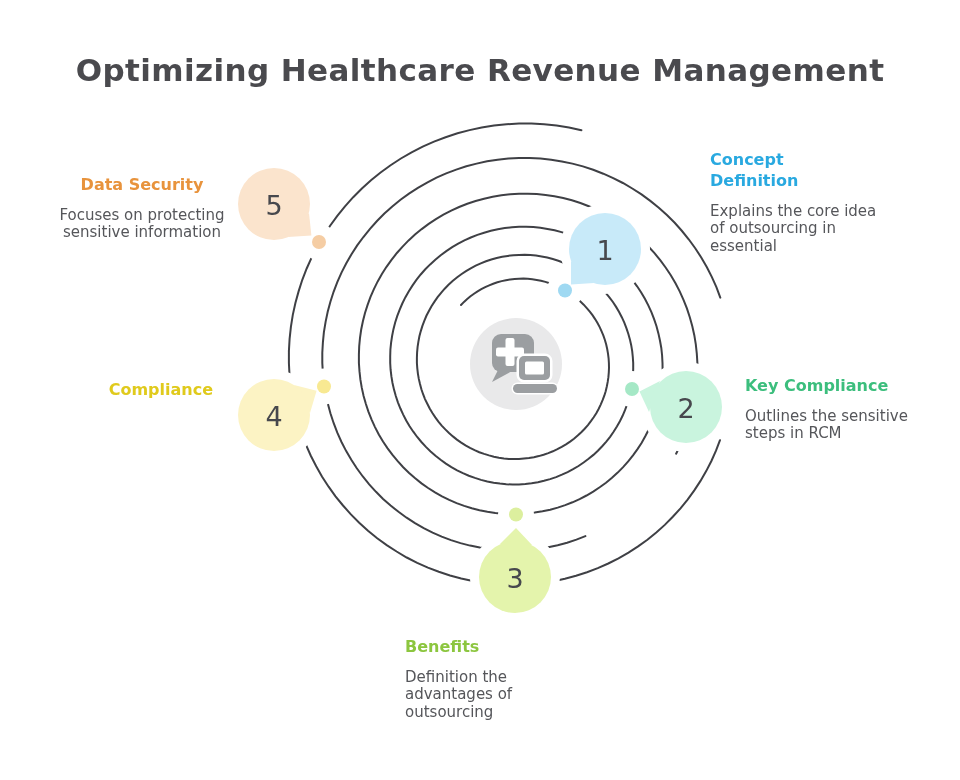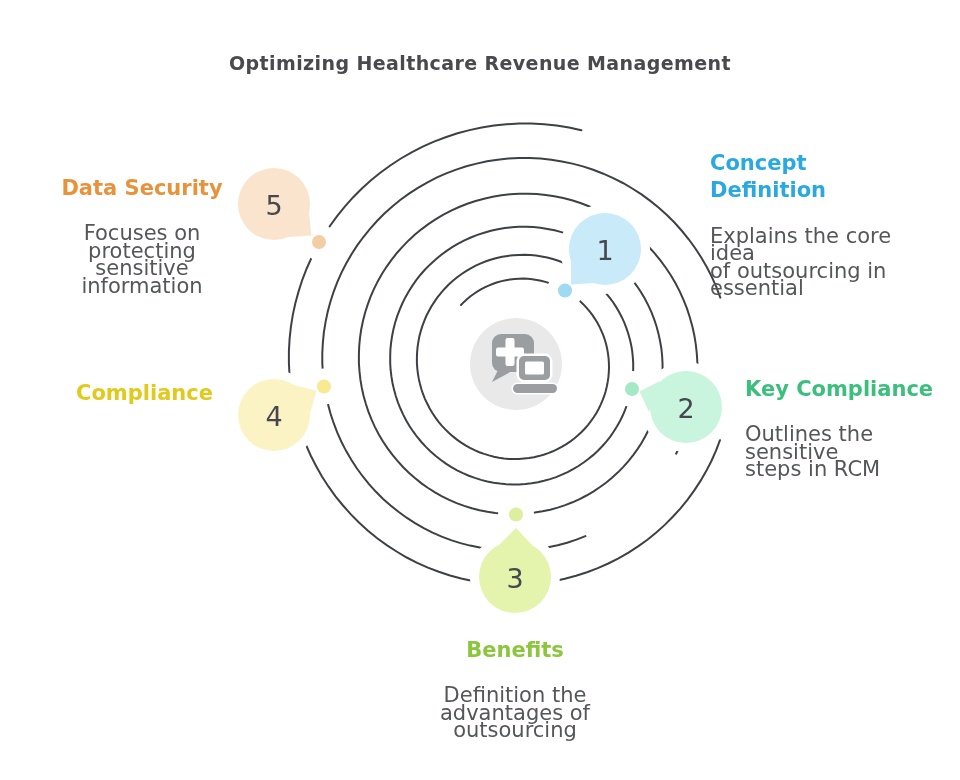--- a/index.html
+++ b/index.html
@@ -3,32 +3,32 @@
 <meta charset="utf-8">
 <style>
   html,body{margin:0;padding:0;background:#ffffff;}
   .canvas{
     position:relative;width:960px;height:780px;background:#ffffff;overflow:hidden;
     font-family:"DejaVu Sans",sans-serif;
   }
   .svg-layer{position:absolute;left:0;top:0;}
   .diagram-title{
     position:absolute;left:0;right:0;top:52px;text-align:center;
-    font-size:19px;font-weight:bold;letter-spacing:0.4px;
+    font-size:31px;font-weight:bold;letter-spacing:0.4px;
   }
   .label{position:absolute;}
   .label .heading{
-    font-size:21px;font-weight:bold;line-height:1.3;white-space:pre-line;
+    font-size:16px;font-weight:bold;line-height:1.3;white-space:pre-line;
   }
   .label .desc{
-    font-size:21px;line-height:17.5px;white-space:pre-line;margin-top:23px;
+    font-size:15px;line-height:17.5px;white-space:pre-line;margin-top:11px;
   }
   .label-1{left:710px;top:150px;width:225px;text-align:left;}
   .label-2{left:745px;top:376px;width:215px;text-align:left;}
-  .label-3{left:405px;top:637px;width:220px;text-align:center;}
+  .label-3{left:405px;top:637px;width:220px;}
   .label-4{left:3px;top:380px;width:210px;text-align:right;}
   .label-5{left:42px;top:175px;width:200px;text-align:center;}
   .bubble-num{
     font-family:"DejaVu Sans",sans-serif;font-size:27px;
     text-anchor:middle;dominant-baseline:central;
   }
 </style>
 </head>
 <body>
 

